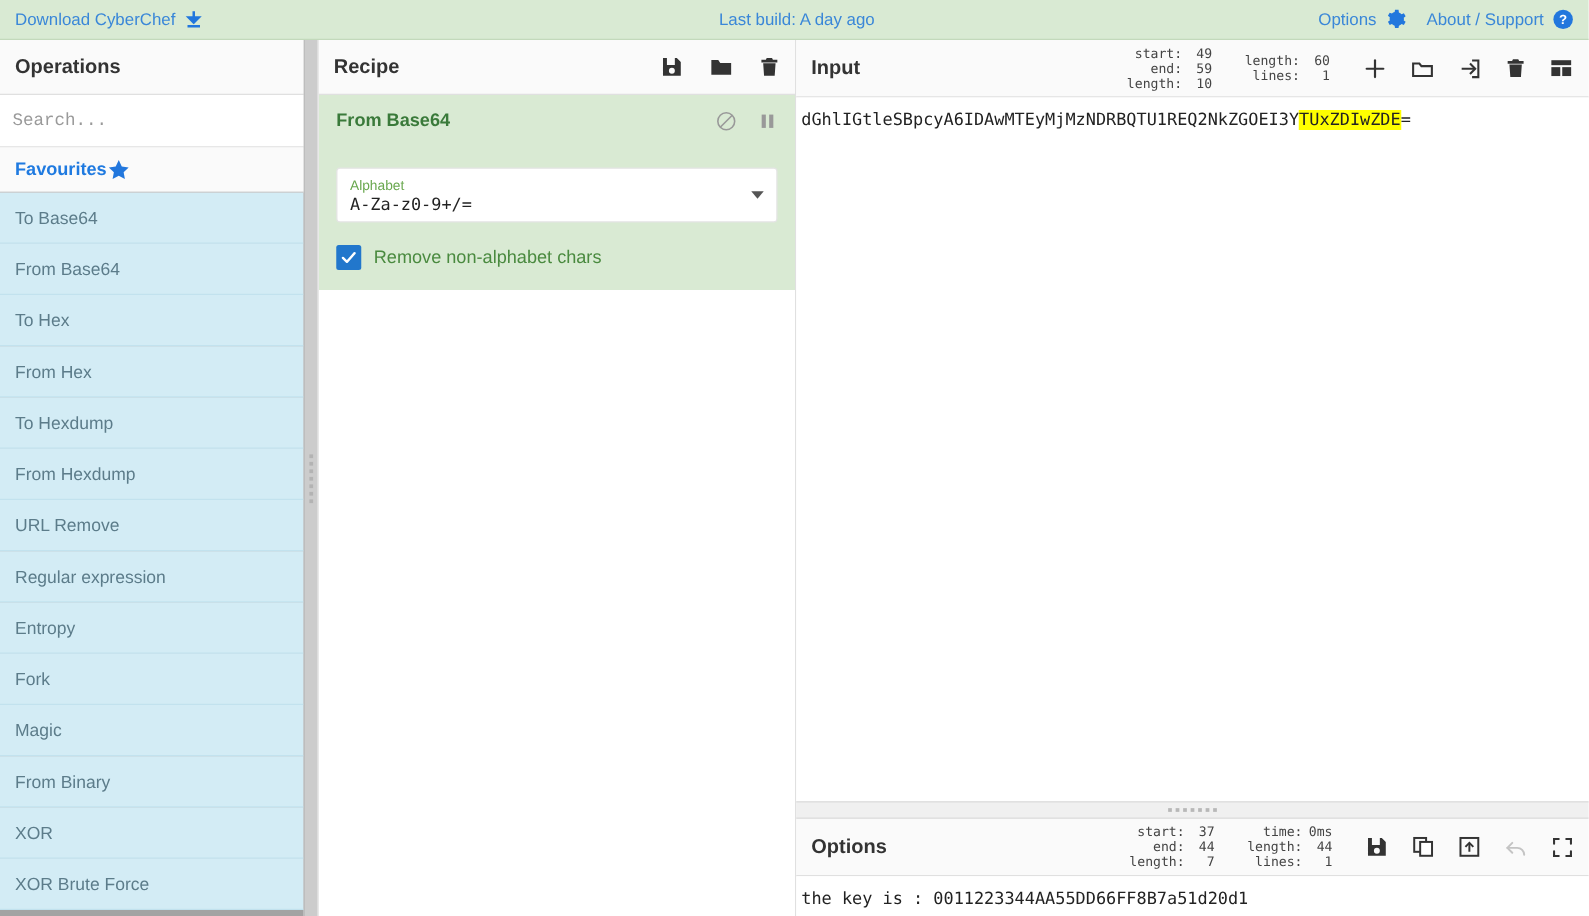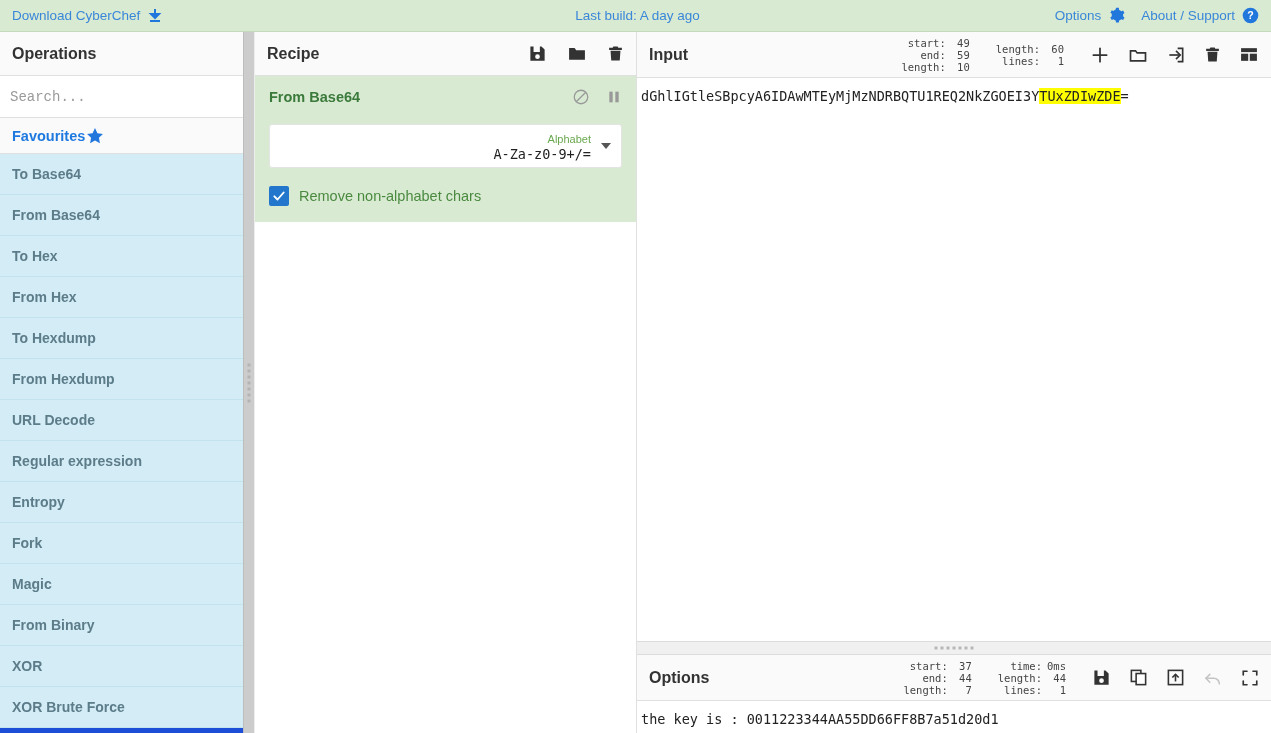--- a/index.html
+++ b/index.html
@@ -61,21 +61,21 @@
   }
   .search-row input::placeholder { color: #9a9a9a; }
   .fav-header {
     height: 36px; min-height: 36px;
     background: #fafafa;
     border-bottom: 1px solid #e0e0e0;
     display: flex; align-items: center; justify-content: flex-start;
     padding: 0 12px;
     font-size: 14.5px; font-weight: bold; color: #1f7ae0;
   }
-  .ops-list { flex: 1; overflow: hidden; background: #1d4ed8; font-weight: bold; }
+  .ops-list { flex: 1; overflow: hidden; background: #a3a3a3; }
   .op-item {
     height: 41px;
     display: flex; align-items: center;
     padding: 0 12px;
     font-size: 14px; color: #5c7c8a;
     background: #d3ecf5;
     border-bottom: 1px solid #c2e2ee;
     cursor: pointer;
   }
 
@@ -107,28 +107,28 @@
   .recipe-head .icons { margin-left: auto; display: flex; align-items: center; gap: 20px; }
   .recipe-body { flex: 1; background: #fff; min-height: 0; overflow: hidden; }
   .op-card { background: #d9ead3; padding: 0 0 16px 0; }
   .op-card-head {
     display: flex; align-items: center;
     padding: 12px 14px 10px 14px;
   }
   .op-card-head .name { font-size: 14.5px; font-weight: bold; color: #3a7a3a; }
   .op-card-head .ops { margin-left: auto; display: flex; align-items: center; gap: 16px; }
   .arg-field {
-    margin: 8px 14px 0 14px;
+    margin: 18px 14px 0 14px;
     background: #fff;
     border: 1px solid #e4e4e4;
     border-radius: 3px;
     height: 44px;
     position: relative;
     padding: 4px 30px 0 10px;
-    display: flex; flex-direction: column; justify-content: center; text-align: right;
+    display: flex; flex-direction: column; justify-content: center;
   }
   .arg-field .lab { font-size: 11px; color: #6aa84f; line-height: 13px; }
   .arg-field .val {
     font-family: "DejaVu Sans Mono", monospace;
     font-size: 13.5px; color: #222; line-height: 17px;
   }
   .arg-field .caret {
     position: absolute; right: 10px; top: 50%; transform: translateY(-50%);
     width: 0; height: 0; border-left: 5px solid transparent; border-right: 5px solid transparent;
     border-top: 6px solid #555;
@@ -257,21 +257,21 @@
         <div class="op-item">
             <span>From Hex</span>
           </div>
         <div class="op-item">
             <span>To Hexdump</span>
           </div>
         <div class="op-item">
             <span>From Hexdump</span>
           </div>
         <div class="op-item">
-            <span>URL Decode</span>
+            <span>URL Remove</span>
           </div>
         <div class="op-item">
             <span>Regular expression</span>
           </div>
         <div class="op-item">
             <span>Entropy</span>
           </div>
         <div class="op-item">
             <span>Fork</span>
           </div>

